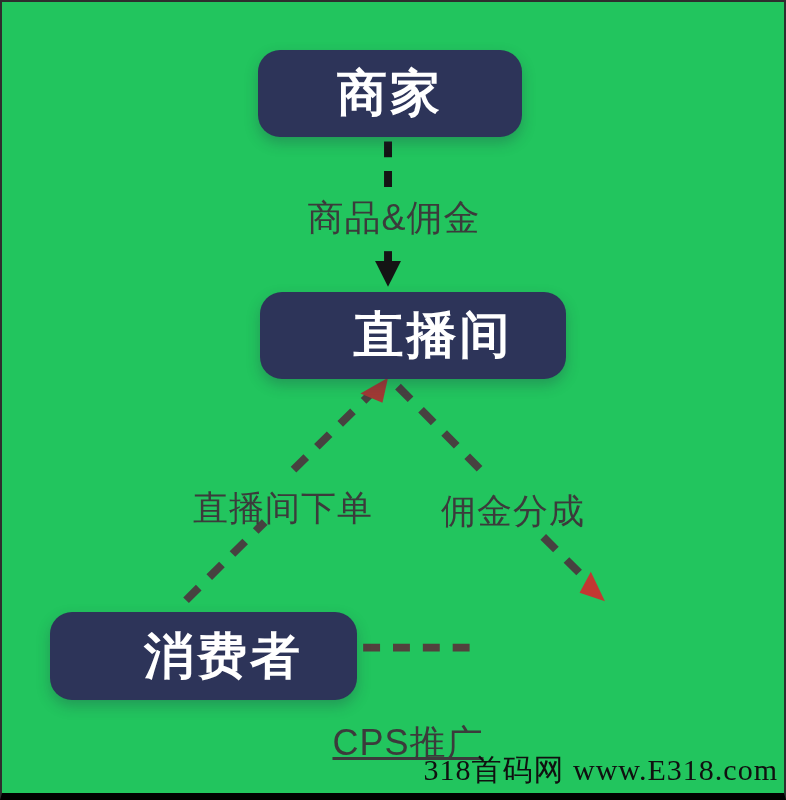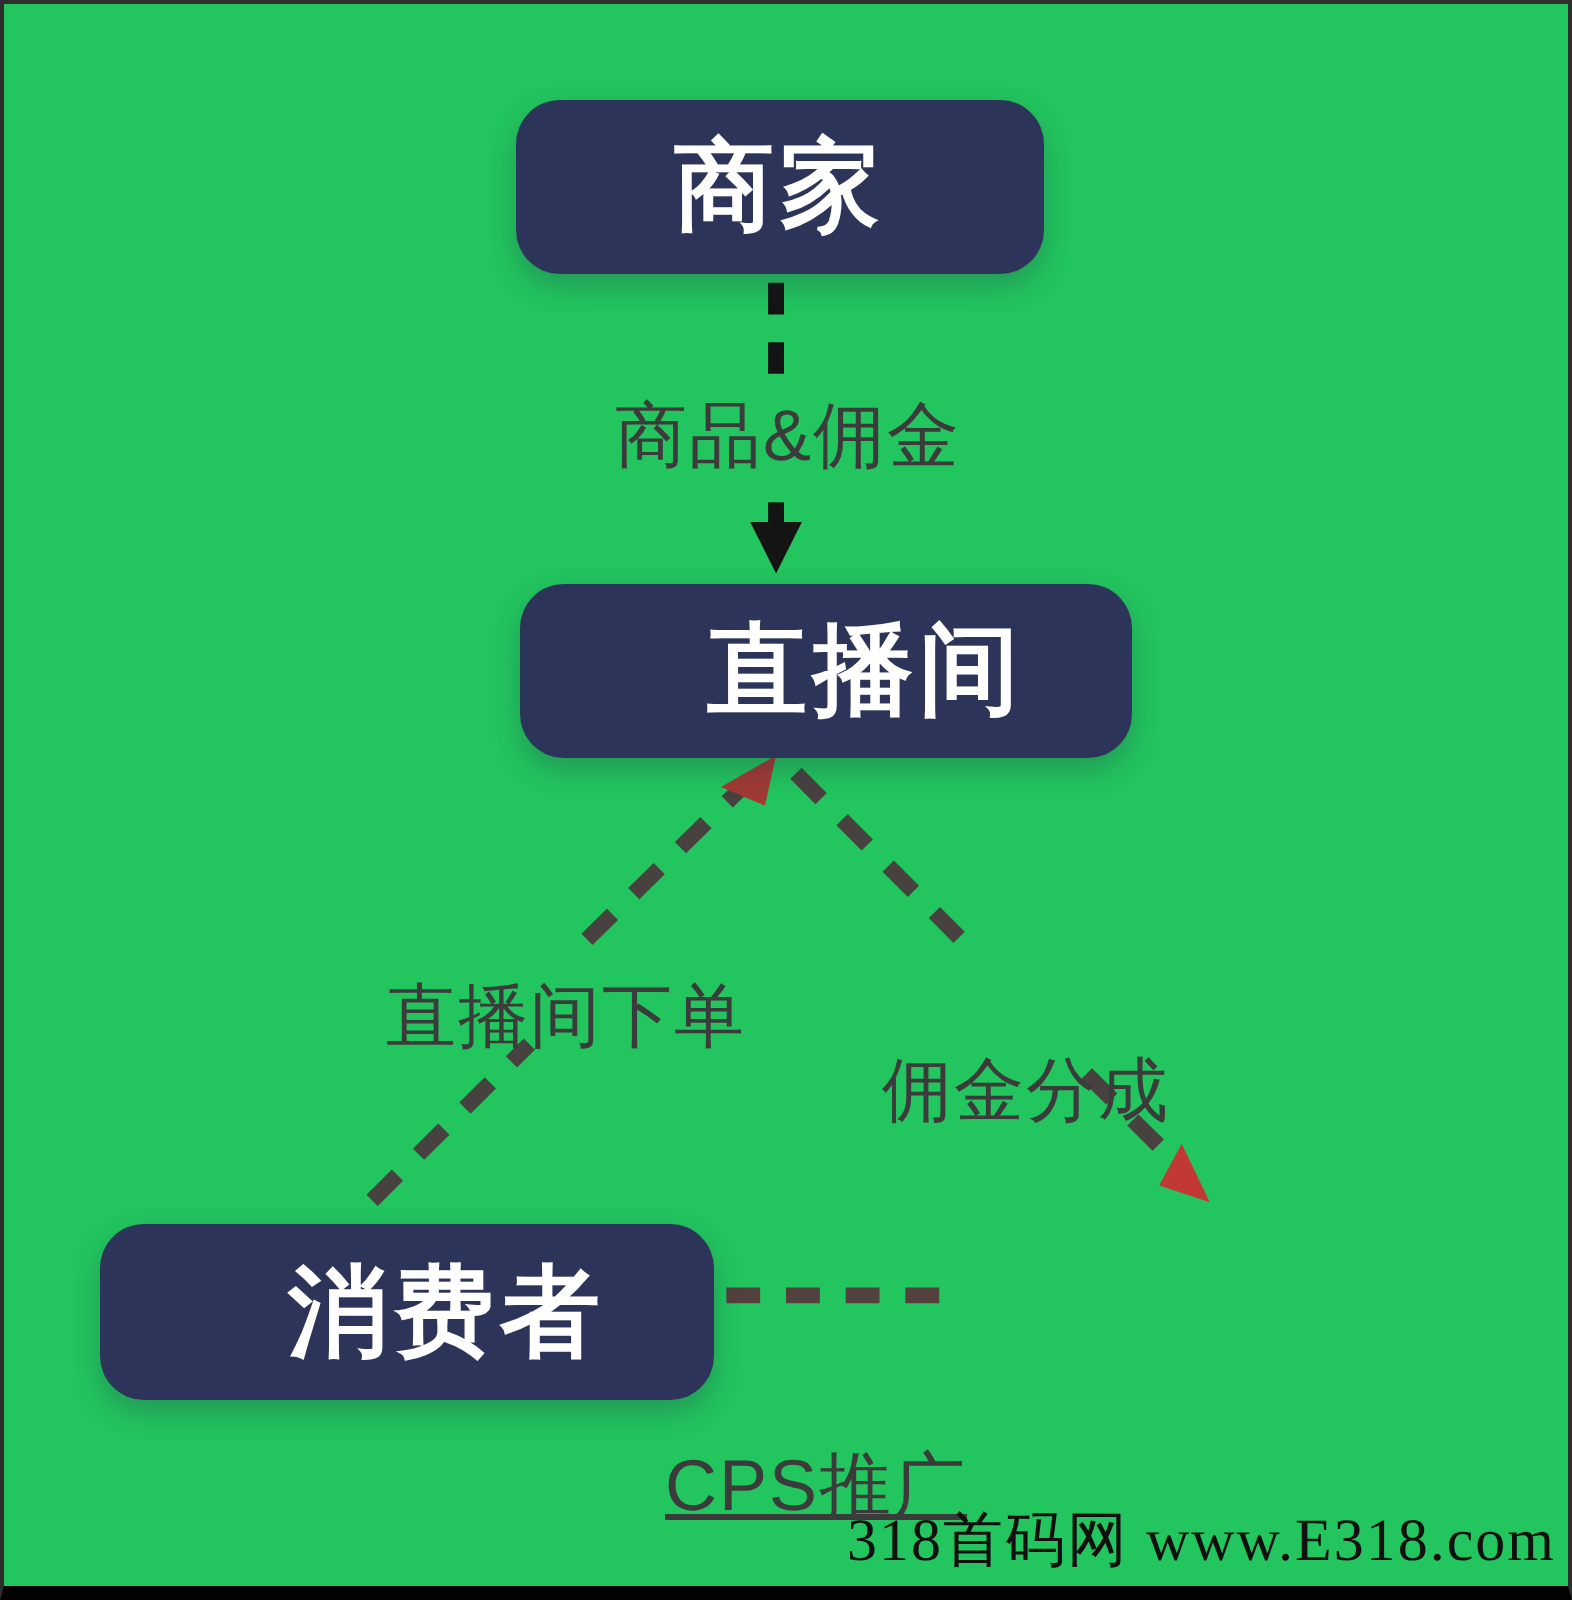--- a/index.html
+++ b/index.html
@@ -48,21 +48,21 @@
   .edge-label {
     position: absolute;
     transform: translateX(-50%);
     color: #3b3b3b;
     font-size: 36px;
     white-space: nowrap;
     letter-spacing: 1px;
   }
   .label-goods      { left: 392px; top: 192px; }
   .label-liveorder  { left: 281px; top: 483px; font-size: 35px; }
-  .label-split      { left: 511px; top: 486px; font-size: 35px; margin-top: 34px; }
+  .label-split      { left: 511px; top: 486px; font-size: 35px; }
   .label-cps        { left: 406px; top: 717px; text-decoration: underline; }
 
   .watermark {
     position: absolute;
     right: 6px;
     bottom: 2px;
     color: #101010;
     font-size: 30px;
     font-family: "Liberation Serif", "DejaVu Serif", serif;
     white-space: nowrap;

